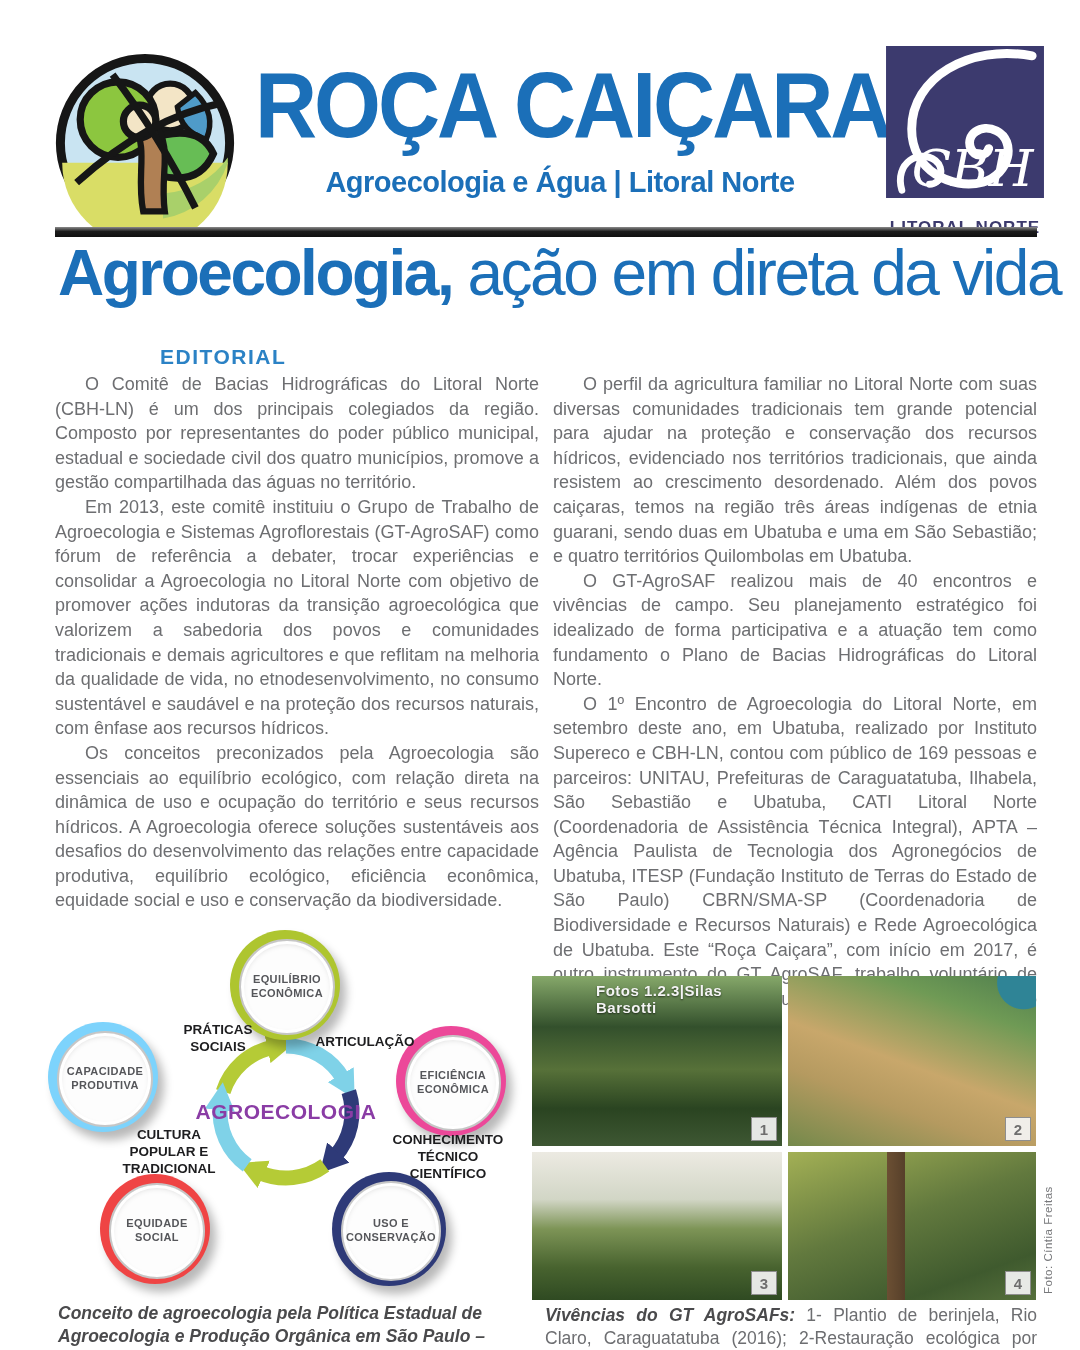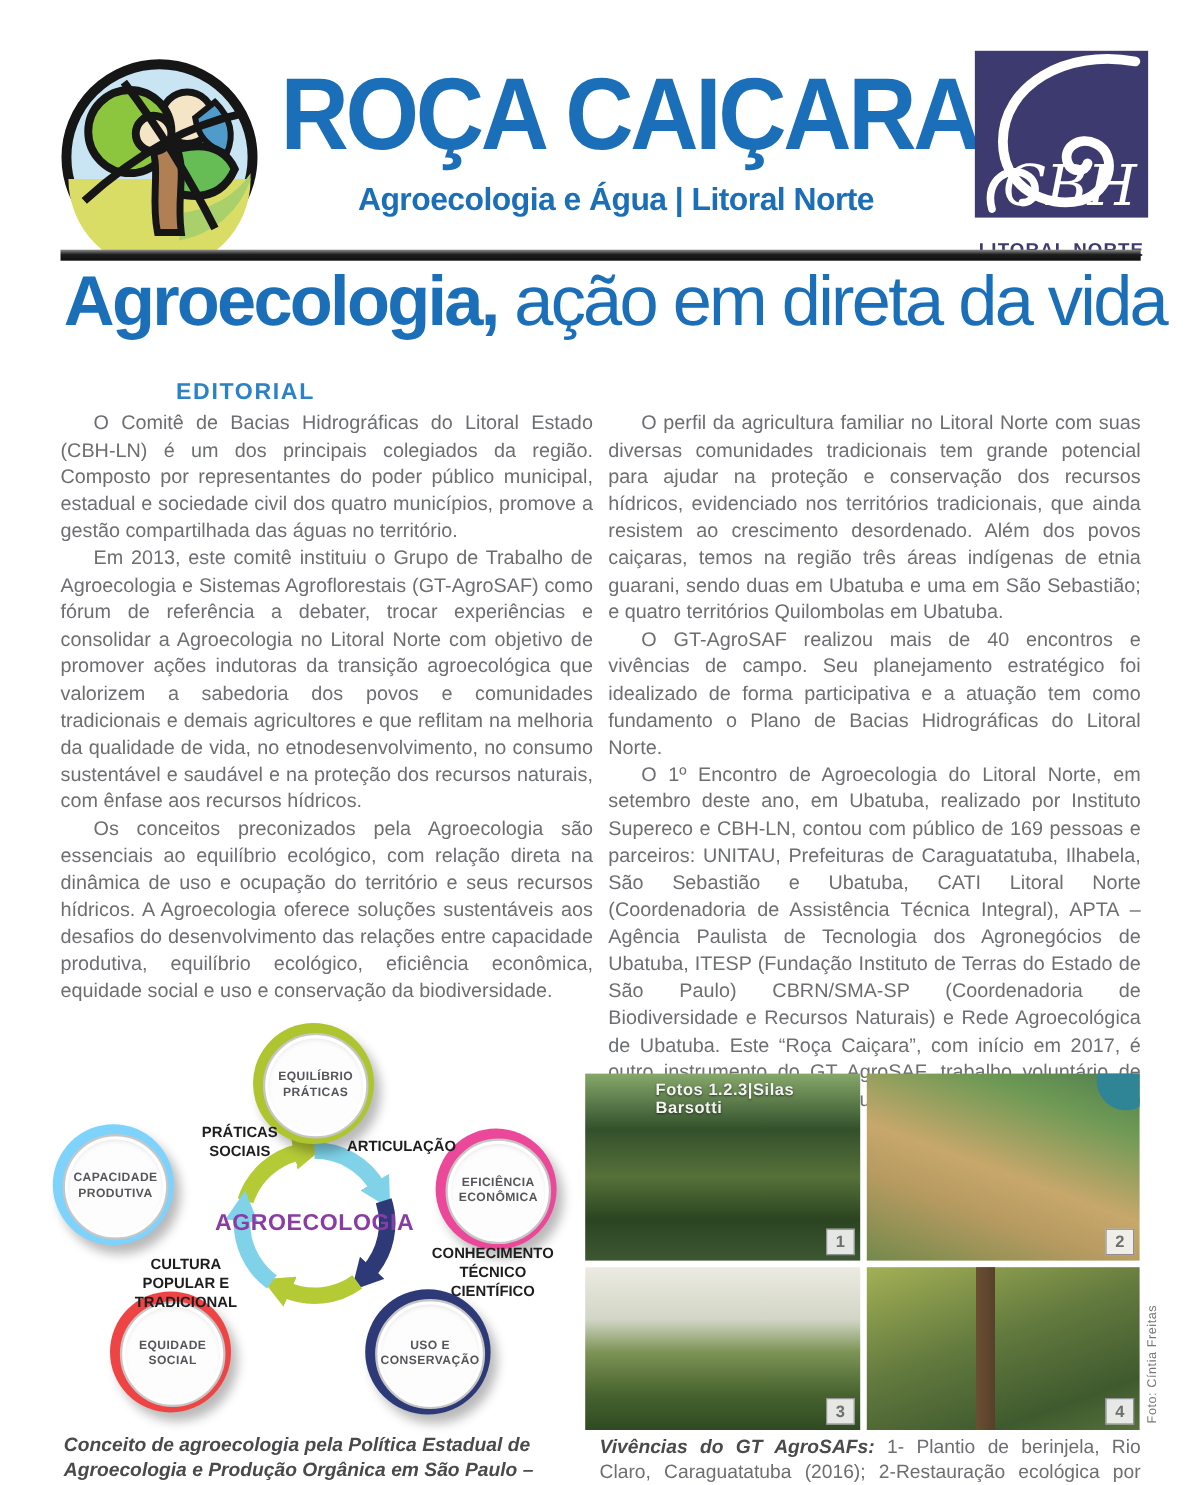--- a/index.html
+++ b/index.html
@@ -138,21 +138,21 @@
   <div class="rule"></div>
 
   <div class="headline">
     <span class="lead">Agroecologia,</span><span class="rest"> ação em direta da vida</span>
   </div>
 
   <div class="editorial-label">EDITORIAL</div>
 
   <div class="columns">
     <div class="col">
-      <p>O Comitê de Bacias Hidrográficas do Litoral Estado (CBH-LN) é um dos principais colegiados da região. Composto por representantes do poder público municipal, estadual e sociedade civil dos quatro municípios, promove a gestão compartilhada das águas no território.</p>
+      <p>O Comitê de Bacias Hidrográficas do Litoral Norte (CBH-LN) é um dos principais colegiados da região. Composto por representantes do poder público municipal, estadual e sociedade civil dos quatro municípios, promove a gestão compartilhada das águas no território.</p>
       <p>Em 2013, este comitê instituiu o Grupo de Trabalho de Agroecologia e Sistemas Agroflorestais (GT-AgroSAF) como fórum de referência a debater, trocar experiências e consolidar a Agroecologia no Litoral Norte com objetivo de promover ações indutoras da transição agroecológica que valorizem a sabedoria dos povos e comunidades tradicionais e demais agricultores e que reflitam na melhoria da qualidade de vida, no etnodesenvolvimento, no consumo sustentável e saudável e na proteção dos recursos naturais, com ênfase aos recursos hídricos.</p>
       <p>Os conceitos preconizados pela Agroecologia são essenciais ao equilíbrio ecológico, com relação direta na dinâmica de uso e ocupação do território e seus recursos hídricos. A Agroecologia oferece soluções sustentáveis aos desafios do desenvolvimento das relações entre capacidade produtiva, equilíbrio ecológico, eficiência econômica, equidade social e uso e conservação da biodiversidade.</p>
     </div>
     <div class="col">
       <p>O perfil da agricultura familiar no Litoral Norte com suas diversas comunidades tradicionais tem grande potencial para ajudar na proteção e conservação dos recursos hídricos, evidenciado nos territórios tradicionais, que ainda resistem ao crescimento desordenado. Além dos povos caiçaras, temos na região três áreas indígenas de etnia guarani, sendo duas em Ubatuba e uma em São Sebastião; e quatro territórios Quilombolas em Ubatuba.</p>
       <p>O GT-AgroSAF realizou mais de 40 encontros e vivências de campo. Seu planejamento estratégico foi idealizado de forma participativa e a atuação tem como fundamento o Plano de Bacias Hidrográficas do Litoral Norte.</p>
       <p>O 1º Encontro de Agroecologia do Litoral Norte, em setembro deste ano, em Ubatuba, realizado por Instituto Supereco e CBH-LN, contou com público de 169 pessoas e parceiros: UNITAU, Prefeituras de Caraguatatuba, Ilhabela, São Sebastião e Ubatuba, CATI Litoral Norte (Coordenadoria de Assistência Técnica Integral), APTA – Agência Paulista de Tecnologia dos Agronegócios de Ubatuba, ITESP (Fundação Instituto de Terras do Estado de São Paulo) CBRN/SMA-SP (Coordenadoria de Biodiversidade e Recursos Naturais) e Rede Agroecológica de Ubatuba. Este “Roça Caiçara”, com início em 2017, é outro instrumento do GT AgroSAF, trabalho voluntário de membros deste GT na produção de conteúdo e editoração por NS Comunicação.</p>
     </div>
   </div>
 
@@ -175,21 +175,21 @@
       <path d="M162.8,79.6 A66,66 0 0 1 149,144.2" fill="none" stroke="#2e3a78" stroke-width="15" marker-end="url(#m-navy)"></path>
       <path d="M138.8,153.4 A66,66 0 0 1 73.2,160.3" fill="none" stroke="#b5cb36" stroke-width="15" marker-end="url(#m-lime)"></path>
       <path d="M61.2,153.4 A66,66 0 0 1 34.4,93.1" fill="none" stroke="#7fd2e8" stroke-width="15" marker-end="url(#m-blue)"></path>
     </svg>
 
     <div class="diagram-center-label">AGROECOLOGIA</div>
 
     <div class="node" style="left: 190px; top: 4px; width: 110px; height: 110px; background: rgb(174, 197, 47);">
       <div class="node-inner">
           <span class="node-label">EQUILÍBRIO
-PRÁTICAS</span>
+ECONÔMICA</span>
         </div>
     </div>
     <div class="node" style="left: 356px; top: 100px; width: 110px; height: 110px; background: #ec4899;">
       <div class="node-inner">
           <span class="node-label">EFICIÊNCIA
 ECONÔMICA</span>
         </div>
     </div>
     <div class="node" style="left: 292px; top: 246px; width: 114px; height: 114px; background: rgb(46, 58, 120);">
       <div class="node-inner">
@@ -209,21 +209,21 @@
 PRODUTIVA</span>
         </div>
     </div>
 
     <div class="connector-label" style="left:118px; top:96px; width:120px;">PRÁTICAS
 SOCIAIS</div>
     <div class="connector-label" style="left:252px; top:108px; width:146px;">ARTICULAÇÃO</div>
     <div class="connector-label" style="left:330px; top:206px; width:156px;">CONHECIMENTO
 TÉCNICO
 CIENTÍFICO</div>
-    <div class="connector-label" style="left:56px; top:216px; width:146px;">CULTURA
+    <div class="connector-label" style="left:56px; top:201px; width:146px;">CULTURA
 POPULAR E
 TRADICIONAL</div>
   </div>
 
   <div class="diagram-caption">Conceito de agroecologia pela Política Estadual de Agroecologia e Produção Orgânica em São Paulo – PEAPO (Lei 16684/2018)</div>
 
   <div class="photos">
     <div class="photo-grid">
       <div class="photo photo-1">
         <div class="photo-overlay-credit">Fotos 1.2.3|Silas Barsotti</div>

